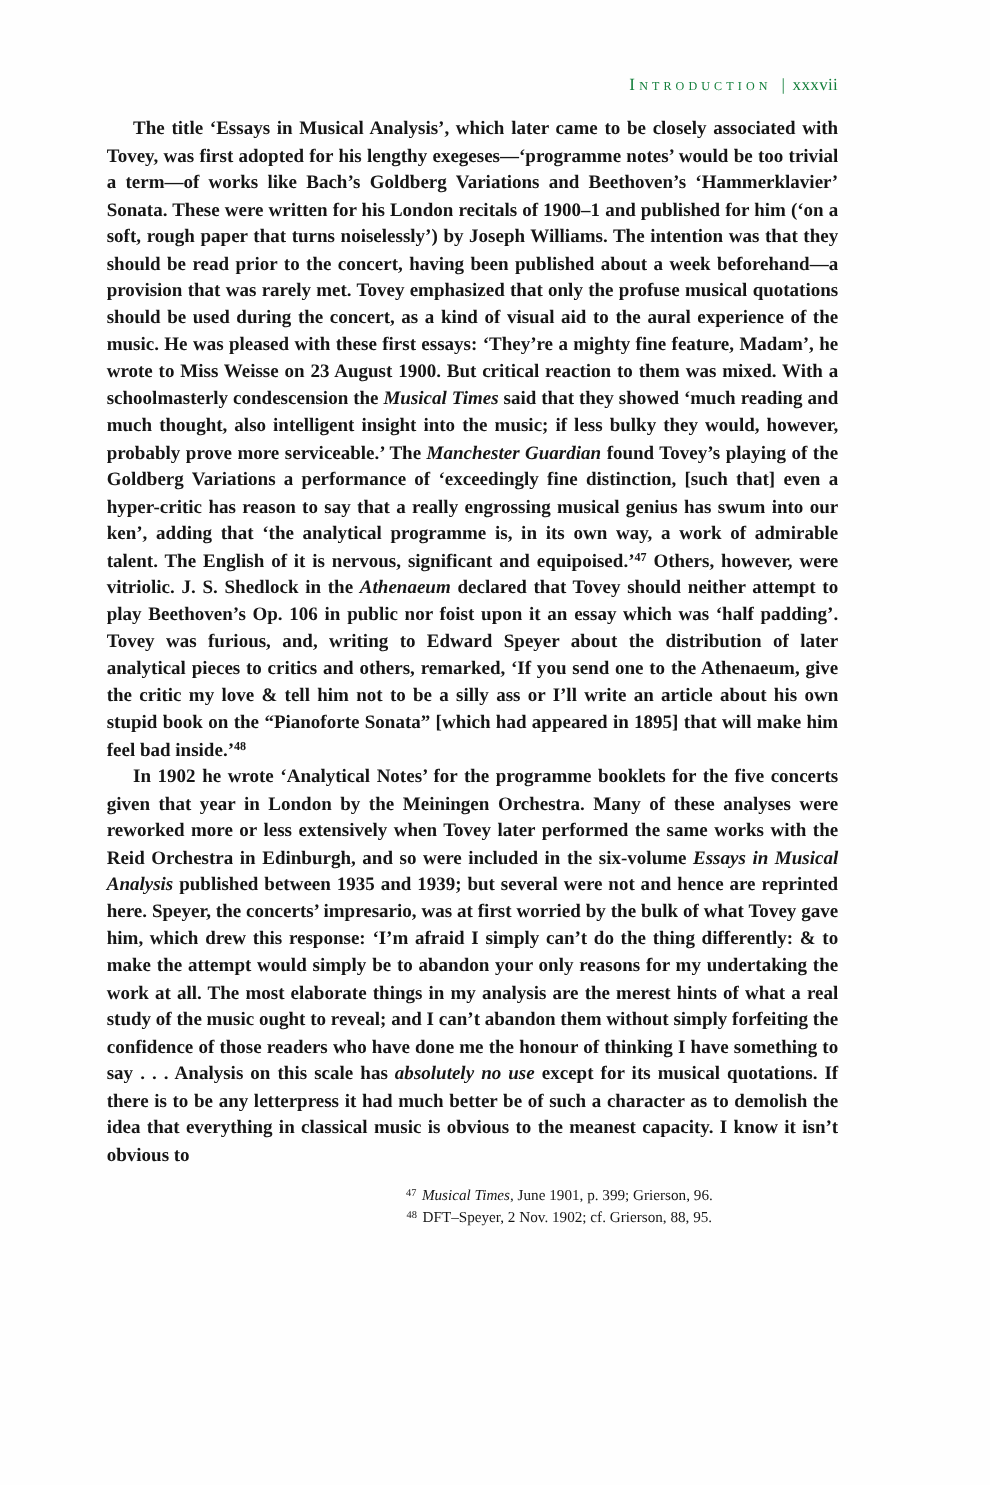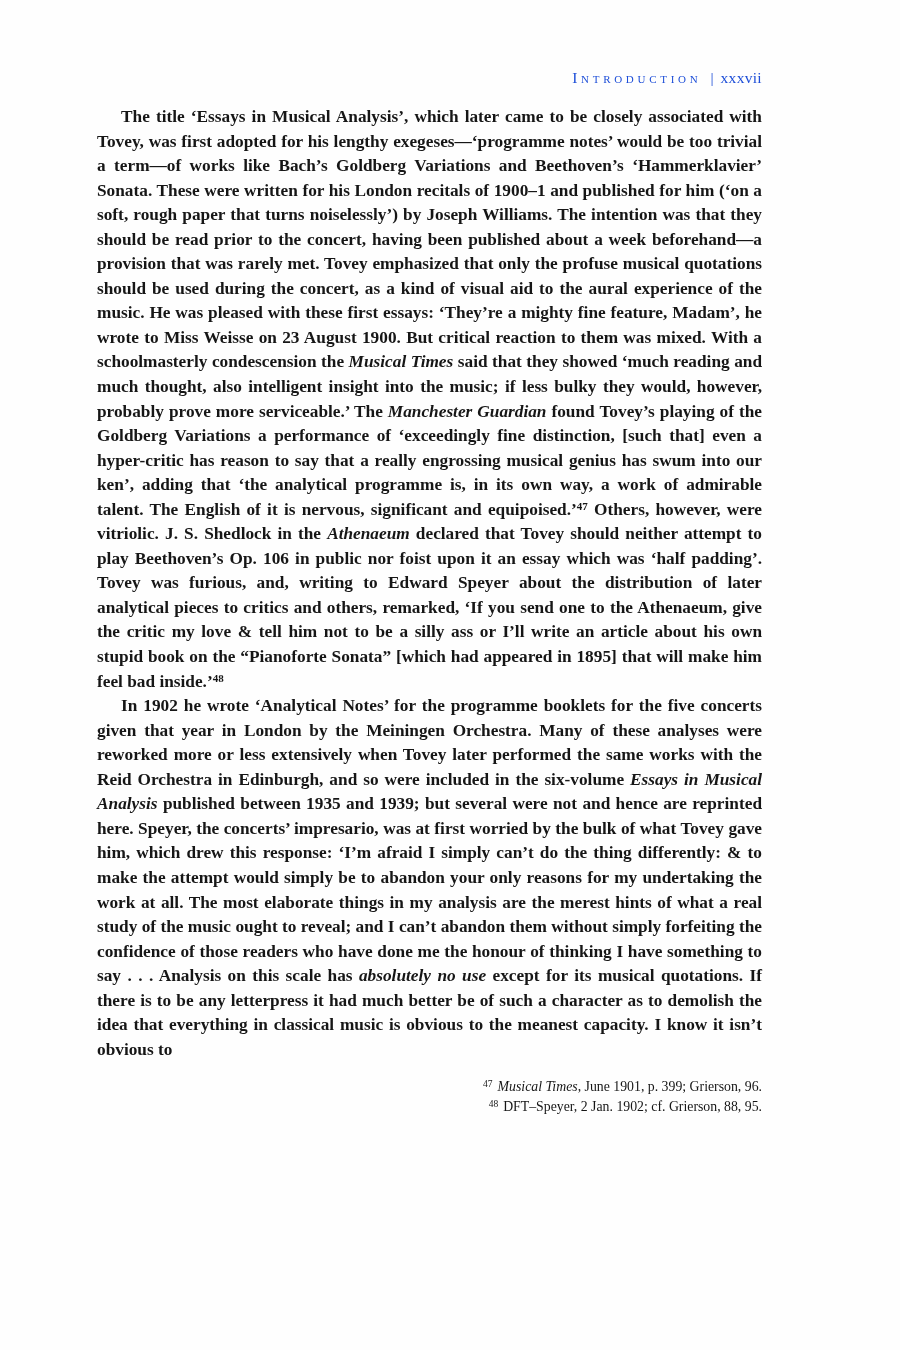--- a/index.html
+++ b/index.html
@@ -17,21 +17,21 @@
     font-family: "Liberation Serif", "DejaVu Serif", serif;
     box-sizing: border-box;
     padding: 68px 138px 0 97px;
     overflow: hidden;
   }
   .running-header {
     text-align: right;
     font-size: 15.5px;
     line-height: 20px;
     margin-bottom: 17px;
-    color: #1d4ed8;
+    color: #15803d;
   }
   .running-header .smallcaps {
     font-variant: small-caps;
     letter-spacing: 0.24em;
   }
   .running-header .sep {
     display: inline-block;
     margin: 0 7px 0 9px;
     font-weight: 400;
   }
@@ -56,21 +56,21 @@
     line-height: 0;
     vertical-align: baseline;
     position: relative;
     top: -0.45em;
   }
   .footnotes {
     margin-top: 15px;
     margin-left: 158px;
     font-size: 13.8px;
     line-height: 19.6px;
-    text-align: right;
+    text-align: center;
   }
   .footnote {
     margin: 0;
   }
   .footnote sup.fn-num {
     font-size: 9.5px;
     line-height: 0;
     vertical-align: baseline;
     position: relative;
     top: -0.45em;
@@ -86,16 +86,16 @@
     <span class="smallcaps">Introduction</span><span class="sep">|</span><span class="folio">xxxvii</span>
   </div>
 
   <div class="body-text" id="body-text">
       <p class="body-para"><span>The title ‘Essays in Musical Analysis’, which later came to be closely associated with Tovey, was first adopted for his lengthy exegeses—‘programme notes’ would be too trivial a term—of works like Bach’s Goldberg Variations and Beethoven’s ‘Hammerklavier’ Sonata. These were written for his London recitals of 1900–1 and published for him (‘on a soft, rough paper that turns noiselessly’) by Joseph Williams. The intention was that they should be read prior to the concert, having been published about a week beforehand—a provision that was rarely met. Tovey emphasized that only the profuse musical quotations should be used during the concert, as a kind of visual aid to the aural experience of the music. He was pleased with these first essays: ‘They’re a mighty fine feature, Madam’, he wrote to Miss Weisse on 23 August 1900. But critical reaction to them was mixed. With a schoolmasterly condescension the </span><span class="it">Musical Times</span><span> said that they showed ‘much reading and much thought, also intelligent insight into the music; if less bulky they would, however, probably prove more serviceable.’ The </span><span class="it">Manchester Guardian</span><span> found Tovey’s playing of the Goldberg Variations a performance of ‘exceedingly fine distinction, [such that] even a hyper-critic has reason to say that a really engrossing musical genius has swum into our ken’, adding that ‘the analytical programme is, in its own way, a work of admirable talent. The English of it is nervous, significant and equipoised.’</span><sup class="fn-ref">47</sup><span> Others, however, were vitriolic. J. S. Shedlock in the </span><span class="it">Athenaeum</span><span> declared that Tovey should neither attempt to play Beethoven’s Op. 106 in public nor foist upon it an essay which was ‘half padding’. Tovey was furious, and, writing to Edward Speyer about the distribution of later analytical pieces to critics and others, remarked, ‘If you send one to the Athenaeum, give the critic my love &amp; tell him not to be a silly ass or I’ll write an article about his own stupid book on the “Pianoforte Sonata” [which had appeared in 1895] that will make him feel bad inside.’</span><sup class="fn-ref">48</sup></p>
       <p class="body-para"><span>In 1902 he wrote ‘Analytical Notes’ for the programme booklets for the five concerts given that year in London by the Meiningen Orchestra. Many of these analyses were reworked more or less extensively when Tovey later performed the same works with the Reid Orchestra in Edinburgh, and so were included in the six-volume </span><span class="it">Essays in Musical Analysis</span><span> published between 1935 and 1939; but several were not and hence are reprinted here. Speyer, the concerts’ impresario, was at first worried by the bulk of what Tovey gave him, which drew this response: ‘I’m afraid I simply can’t do the thing differently: &amp; to make the attempt would simply be to abandon your only reasons for my undertaking the work at all. The most elaborate things in my analysis are the merest hints of what a real study of the music ought to reveal; and I can’t abandon them without simply forfeiting the confidence of those readers who have done me the honour of thinking I have something to say . . . Analysis on this scale has </span><span class="it">absolutely no use</span><span> except for its musical quotations. If there is to be any letterpress it had much better be of such a character as to demolish the idea that everything in classical music is obvious to the meanest capacity. I know it isn’t obvious to</span></p>
     </div>
 
   <div class="footnotes" id="footnotes">
       <div class="footnote"><sup class="fn-num">47</sup><span class="it">Musical Times</span><span>, June 1901, p. 399; Grierson, 96.</span></div>
-      <div class="footnote"><sup class="fn-num">48</sup><span>DFT–Speyer, 2 Jan. 1902; cf. Grierson, 88, 95.</span></div>
+      <div class="footnote"><sup class="fn-num">48</sup><span>DFT–Speyer, 2 Nov. 1902; cf. Grierson, 88, 95.</span></div>
     </div>
 
 </div>
 
 </body></html>

